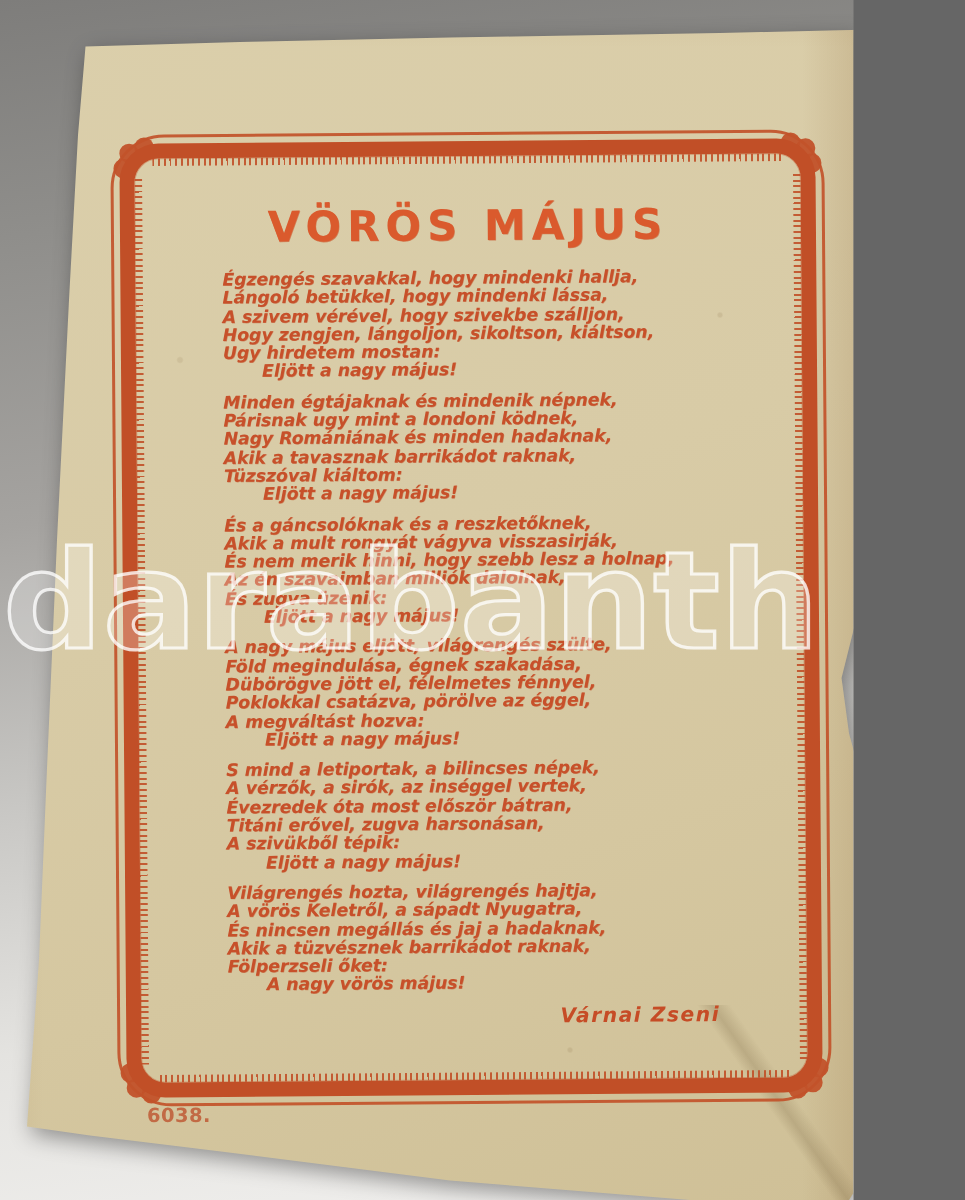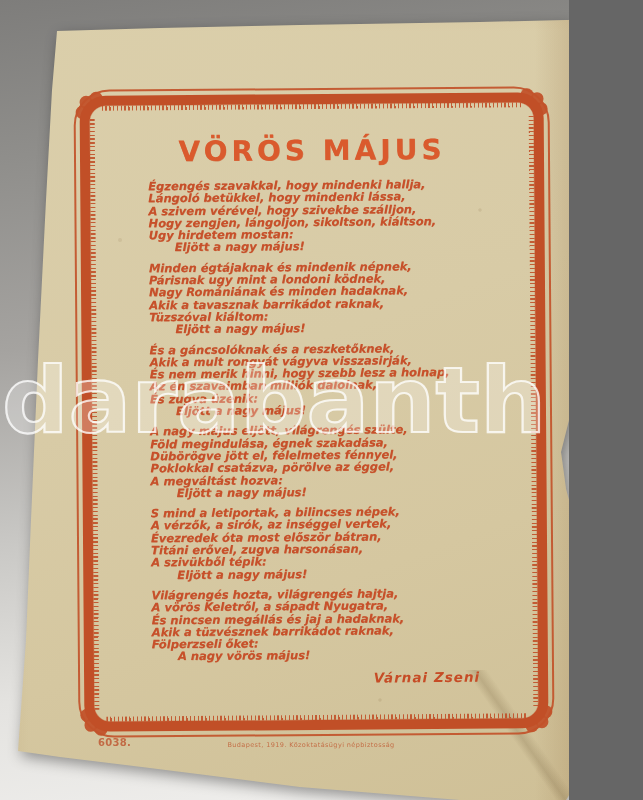--- a/index.html
+++ b/index.html
@@ -51,21 +51,21 @@
   #title{margin-top:32px;text-align:center;font-size:28px;line-height:30px;font-weight:bold;
     letter-spacing:4px;color:#da5a2d;text-shadow:.4px .4px 0 rgba(200,70,25,.55);}
   #poem{margin-top:13px;padding-left:58px;font-style:italic;font-weight:bold;
     font-size:11.5px;line-height:12.3px;text-shadow:.3px .3px 0 rgba(190,65,25,.45);}
   .stanza{margin-bottom:8px;}
   .pline{white-space:nowrap;}
   .refrain{padding-left:26px;}
   #author{margin-top:8px;text-align:right;padding-right:58px;font-size:13.5px;
     font-style:italic;font-weight:bold;letter-spacing:1px;color:#c64c26;}
   
-  #print-number{position:absolute;left:98px;top:737px;font-size:10px;font-weight:bold;
+  #print-number{position:absolute;left:98px;top:737px;font-size:13px;font-weight:bold;
     color:#bf5a35;letter-spacing:.3px;opacity:.85;}
   #imprint{position:absolute;left:0;top:741px;width:622px;text-align:center;font-size:6.5px;
     color:#c05a32;letter-spacing:.4px;opacity:.8;}
   
   #watermark{position:absolute;left:2px;top:356px;width:100%;z-index:50;pointer-events:none;
     font-size:93px;line-height:90px;font-weight:bold;letter-spacing:0;
     color:transparent;-webkit-text-stroke:2.2px rgba(255,255,255,.78);
     text-shadow:0 0 1px rgba(255,255,255,.25);transform:scaleY(.97);}
 </style>
 </head>
@@ -165,20 +165,19 @@
               <div class="pline">Fölperzseli őket:</div>
               <div class="pline refrain">A nagy vörös május!</div>
             </div>
 
           </div>
           <div id="author">Várnai Zseni</div>
         </div>
       </div>
 
       <div id="print-number">6038.</div>
-      <div id="imprint">Budapest, 1919. Közoktatásügyi népbiztosság</div>
 
     </div>
   </div>
 
   <div id="watermark">darabanth</div>
 
 </div>
 
 </body></html>

